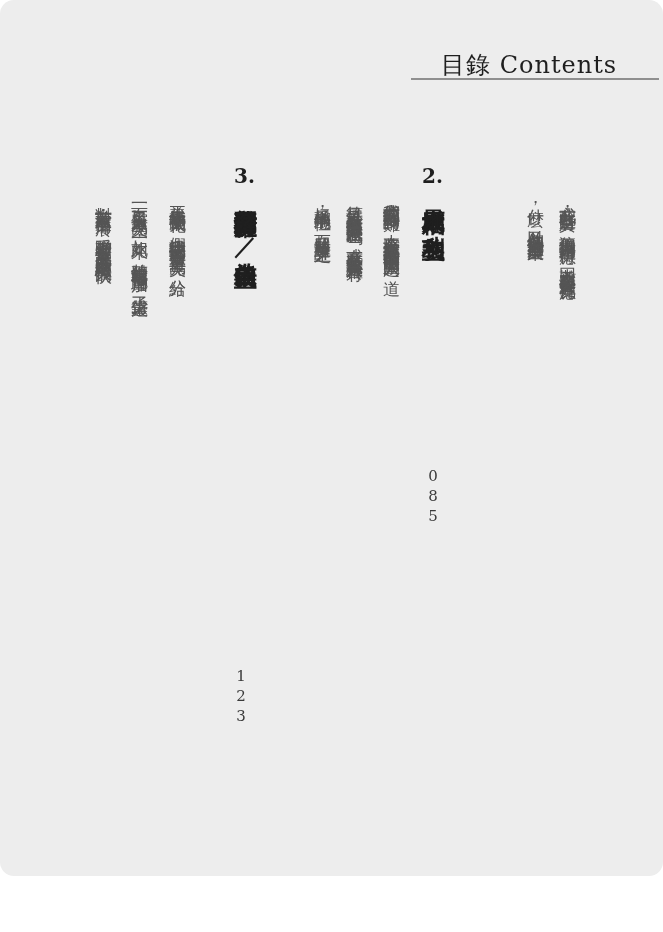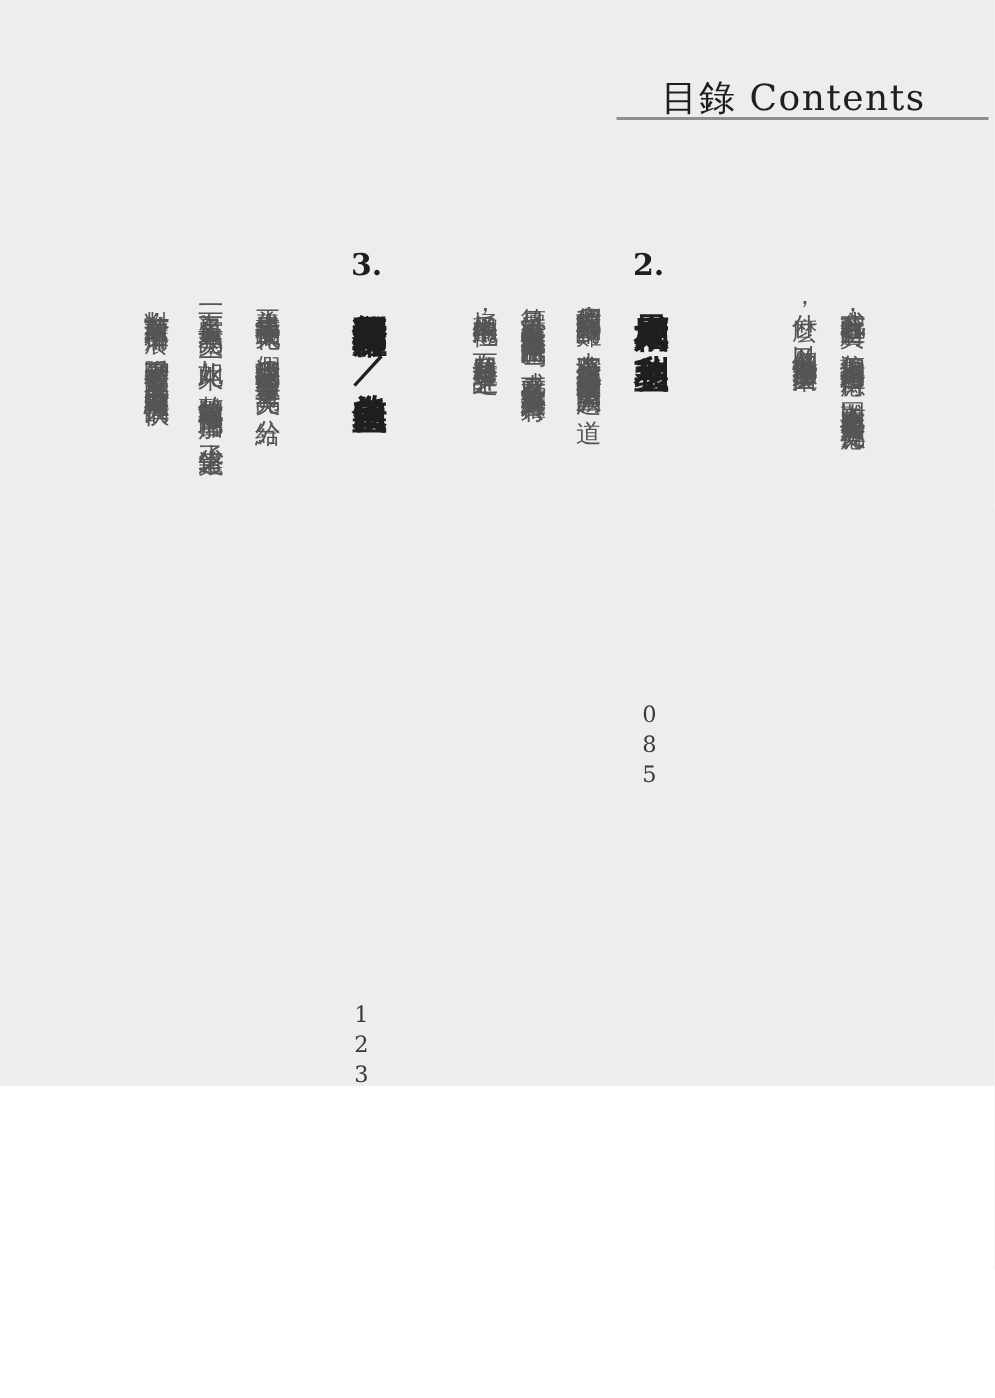--- a/index.html
+++ b/index.html
@@ -2,24 +2,25 @@
 <html lang="zh-Hant" style="--bg: #ededed; --heading: #1f1f1f; --body: #555555; --rule: #8f8f8f;"><head>
 <meta charset="utf-8">
 <style>
   html, body {
     margin: 0;
     padding: 0;
   }
   .page {
     position: relative;
     width: 663px;
-    height: 724px;
+    height: 876px;
     background: var(--bg, #ededed);
     overflow: hidden;
     font-family: "DejaVu Serif", "Liberation Serif", serif;
+    border-radius: 14px;
   }
   .hdr {
     position: absolute;
     left: 441px;
     top: 49px;
     font-size: 24px;
     letter-spacing: 1px;
     color: var(--heading, #1f1f1f);
     white-space: nowrap;
   }

